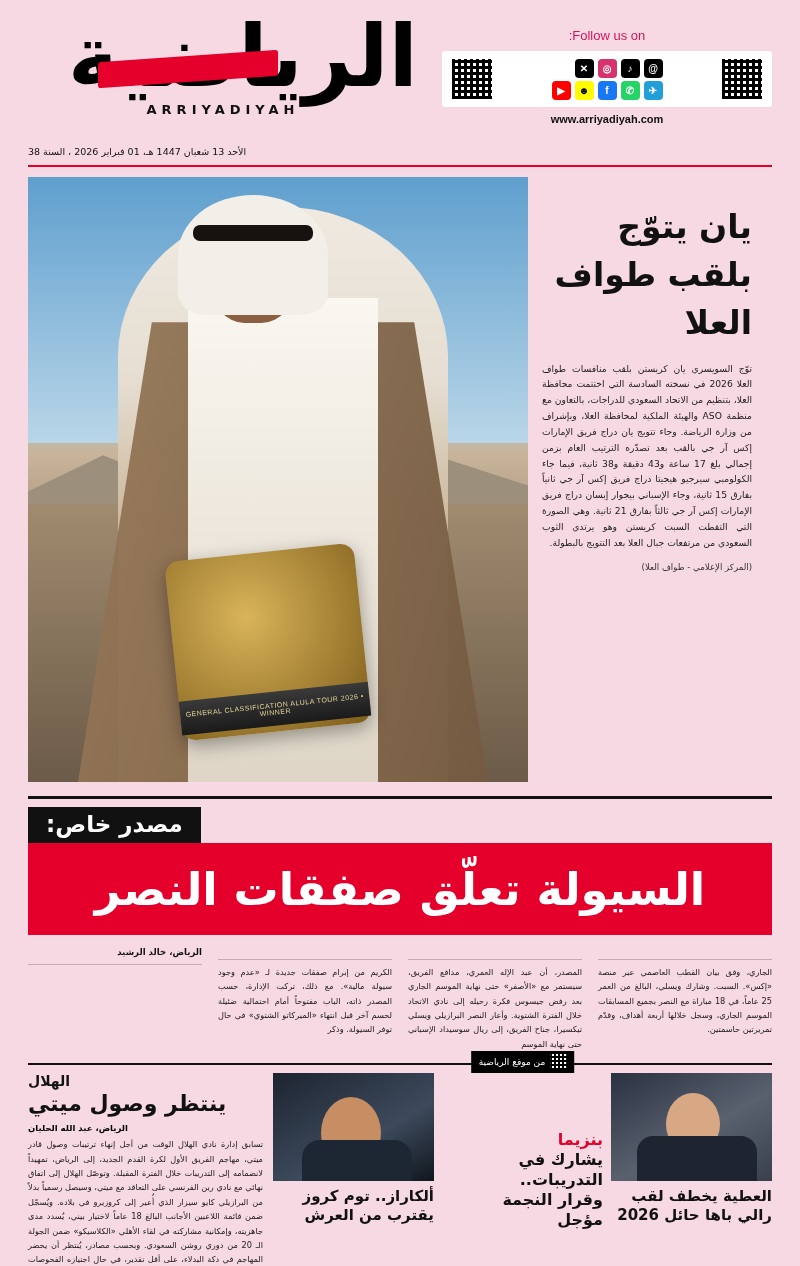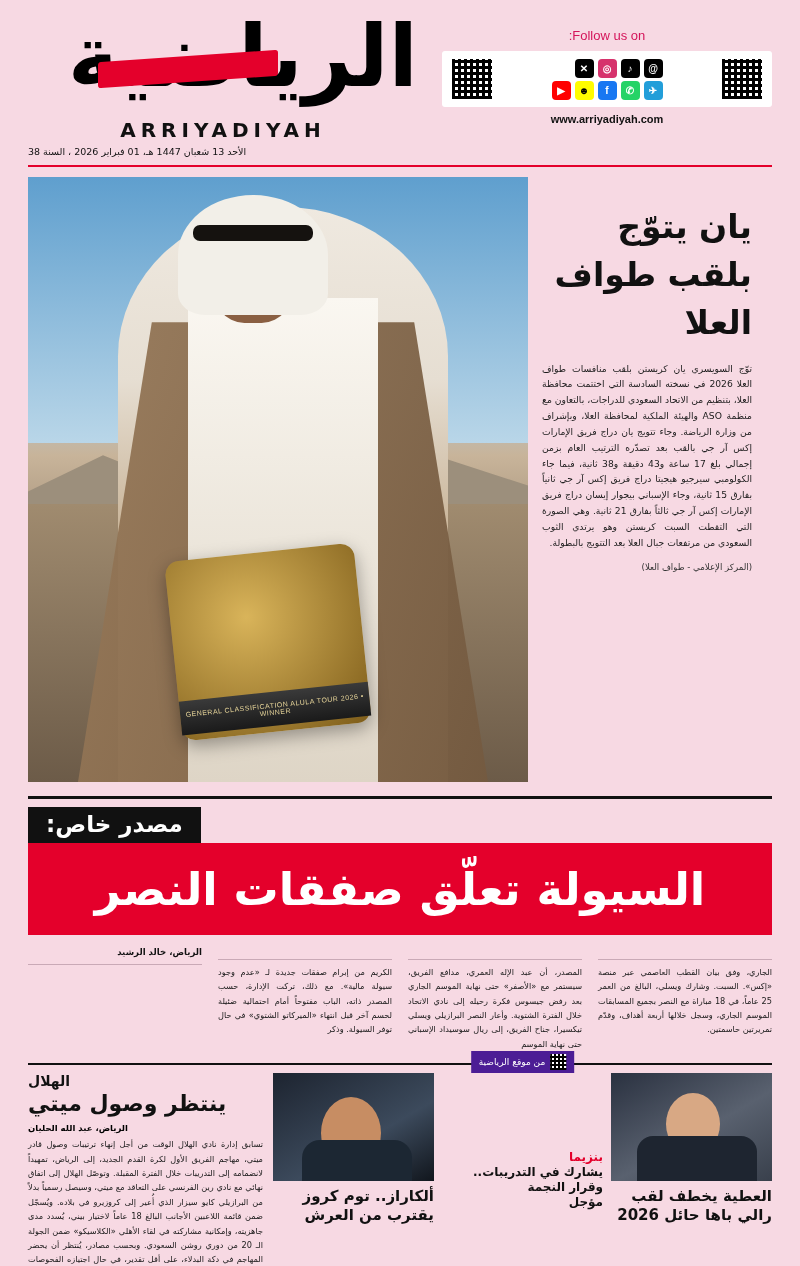--- a/index.html
+++ b/index.html
@@ -50,25 +50,25 @@
     right: 150px;
     width: 180px;
     height: 26px;
     background: #e4002b;
     transform: skewY(-4deg);
     z-index: 3;
     border-radius: 3px;
   }
   .logo-en {
     text-align: center;
-    font-size: 20px;
+    font-size: 13px;
     letter-spacing: 5px;
     font-weight: bold;
     color: #111;
-    margin-top: 20px;
+    margin-top: 4px;
     padding-right: 10px;
   }
   .follow-block {
     width: 330px;
     text-align: center;
     padding-top: 18px;
   }
   .follow-label {
     color: #d4145a;
     font-size: 13px;
@@ -310,27 +310,27 @@
     margin-top: 6px;
     font-size: 15px;
     font-weight: bold;
     line-height: 1.25;
     color: #111;
   }
   .card-mid {
     width: 33.33%;
     display: flex; flex-direction: column; justify-content: center;
   }
-  .card-mid .card-title { font-size: 12px; text-align: right; }
+  .card-mid .card-title { font-size: 16px; text-align: right; }
   .site-tag {
     position: absolute;
     top: -22px;
     left: 50%;
     transform: translateX(-50%);
-    background: #4c1d95;
+    background: #000000;
     color: #fff;
     font-size: 9px;
     padding: 3px 8px;
     display: flex; align-items: center; gap: 5px;
     direction: rtl;
     z-index: 5;
   }
   .site-tag .miniqr {
     width: 16px; height: 16px;
     background:

